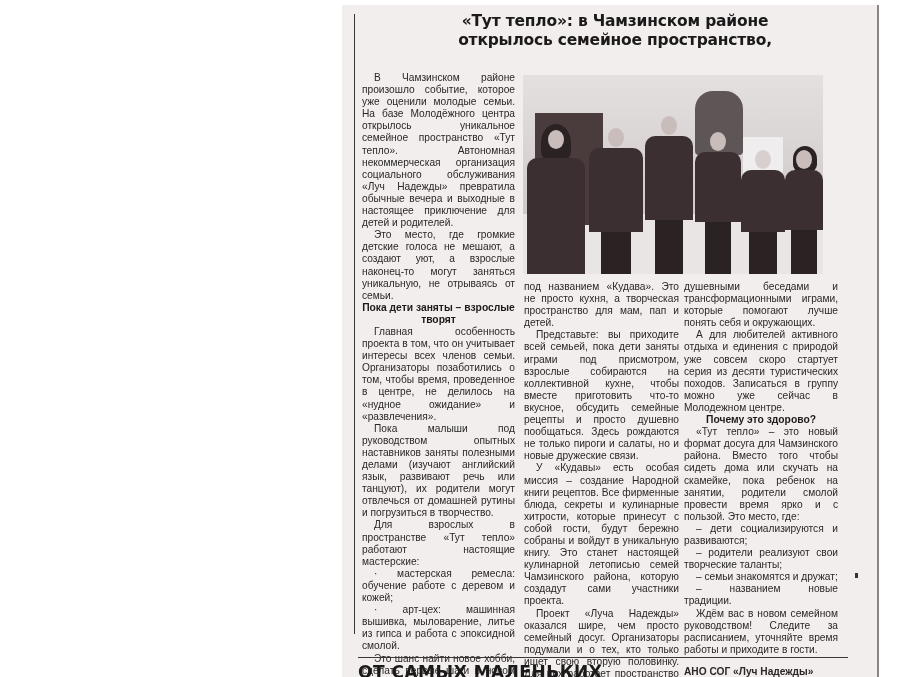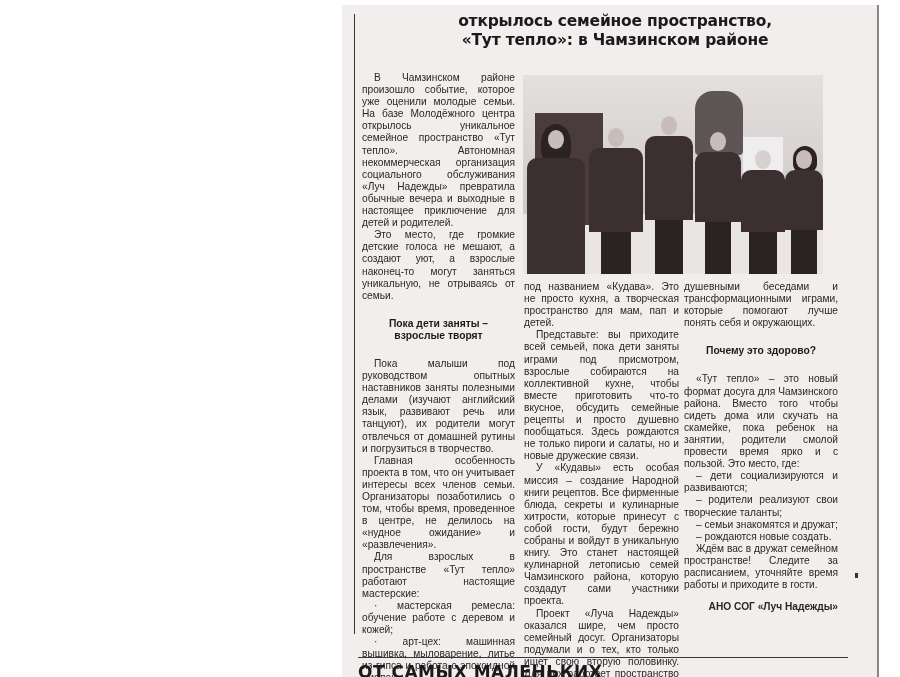--- a/index.html
+++ b/index.html
@@ -20,25 +20,25 @@
   .headline {
     position: absolute; left: 355px; top: 12px; width: 520px; text-align: center;
     font-family: "DejaVu Sans", sans-serif; font-weight: bold; font-size: 15.5px; line-height: 19px;
     color: #1b1919; letter-spacing: -0.2px;
   }
   .col {
     position: absolute; font-size: 10.2px; line-height: 12.1px; color: #2a2727;
     text-align: justify;
   }
   .col p { margin: 0; text-indent: 12px; }
-  .col h4 { margin: 16px; font-size: 10.3px; font-weight: bold; text-align: center; line-height: 12.1px; color: #1d1a1a; }
+  .col h4 { margin: 0; font-size: 10.3px; font-weight: bold; text-align: center; line-height: 12.1px; color: #1d1a1a; }
   .col1 { left: 362px; top: 72px; width: 153px; }
   .col2 { left: 524px; top: 281px; width: 155px; }
   .col3 { left: 684px; top: 281px; width: 154px; }
-  .sig { text-align: right; font-weight: bold; margin-top: 10px !important; text-indent: 0 !important; }
+  .sig { font-weight: bold; margin-top: 10px !important; text-indent: 0 !important; }
   .photo {
     position: absolute; left: 523px; top: 75px; width: 300px; height: 199px;
     background: #d6d1d0; overflow: hidden;
   }
   .photo .wall { position: absolute; left: 0; top: 0; width: 100%; height: 70%; background: linear-gradient(180deg,#e4e0df,#cfcac9); }
   .photo .floor { position: absolute; left: 0; bottom: 0; width: 100%; height: 30%; background: #e8e5e4; }
   .photo .shelf { position: absolute; left: 12px; top: 38px; width: 68px; height: 112px; background: #4a3b3c; }
   .photo .poster { position: absolute; left: 172px; top: 16px; width: 48px; height: 64px; background: #5e5556; border-radius: 18px 18px 4px 4px; }
   .photo .door { position: absolute; left: 220px; top: 62px; width: 40px; height: 70px; background: #efeded; }
   .person { position: absolute; bottom: 0; }
@@ -55,30 +55,30 @@
   .speck { position: absolute; left: 855px; top: 573px; width: 3px; height: 5px; background: #333; }
 </style>
 </head>
 <body>
 
 <div class="clip"></div>
 <div class="clip-right-edge"></div>
 <div class="clip-left-rule"></div>
 
 <div class="headline">
+  <div>«Тут тепло»: в Чамзинском районе</div>
   <div>открылось семейное пространство,</div>
-  <div>«Тут тепло»: в Чамзинском районе</div>
 </div>
 
 <div class="col col1">
   <p>В Чамзинском районе произошло событие, которое уже оценили молодые семьи. На базе Молодёжного центра открылось уникальное семейное пространство «Тут тепло». Автономная некоммерческая организация социального обслуживания «Луч Надежды» превратила обычные вечера и выходные в настоящее приключение для детей и родителей.</p>
   <p>Это место, где громкие детские голоса не мешают, а создают уют, а взрослые наконец-то могут заняться уникальную, не отрываясь от семьи.</p>
   <h4>Пока дети заняты – взрослые творят</h4>
+  <p>Главная особенность проекта в том, что он учитывает интересы всех членов семьи. Организаторы позаботились о том, чтобы время, проведенное в центре, не делилось на «нудное ожидание» и «развлечения».</p>
   <p>Пока малыши под руководством опытных наставников заняты полезными делами (изучают английский язык, развивают речь или танцуют), их родители могут отвлечься от домашней рутины и погрузиться в творчество.</p>
-  <p>Главная особенность проекта в том, что он учитывает интересы всех членов семьи. Организаторы позаботились о том, чтобы время, проведенное в центре, не делилось на «нудное ожидание» и «развлечения».</p>
   <p>Для взрослых в пространстве «Тут тепло» работают настоящие мастерские:</p>
   <p>· мастерская ремесла: обучение работе с деревом и кожей;</p>
   <p>· арт-цех: машинная вышивка, мыловарение, литье из гипса и работа с эпоксидной смолой.</p>
   <p>Это шанс найти новое хобби, сделать первые шаги в новом ремесле или просто создать красивую вещь своими руками.</p>
 
 </div>
 
 <div class="photo">
   <div class="wall"></div>
   <div class="floor"></div>
@@ -121,25 +121,26 @@
 
 <div class="col col2">
   <p style="text-indent:0">под названием «Кудава». Это не просто кухня, а творческая пространство для мам, пап и детей.</p>
   <p>Представьте: вы приходите всей семьей, пока дети заняты играми под присмотром, взрослые собираются на коллективной кухне, чтобы вместе приготовить что-то вкусное, обсудить семейные рецепты и просто душевно пообщаться. Здесь рождаются не только пироги и салаты, но и новые дружеские связи.</p>
   <p>У «Кудавы» есть особая миссия – создание Народной книги рецептов. Все фирменные блюда, секреты и кулинарные хитрости, которые принесут с собой гости, будут бережно собраны и войдут в уникальную книгу. Это станет настоящей кулинарной летописью семей Чамзинского района, которую создадут сами участники проекта.</p>
   <p>Проект «Луча Надежды» оказался шире, чем просто семейный досуг. Организаторы подумали и о тех, кто только ищет свою вторую половинку. Для них работает пространство «Чай вдвоем» – уютные встречи с</p>
 </div>
 
 <div class="col col3">
   <p style="text-indent:0">душевными беседами и трансформационными играми, которые помогают лучше понять себя и окружающих.</p>
+  <p>А для любителей активного отдыха и единения с природой уже совсем скоро стартует серия из десяти туристических походов. Записаться в группу можно уже сейчас в Молодежном центре.</p>
   <h4>Почему это здорово?</h4>
   <p>«Тут тепло» – это новый формат досуга для Чамзинского района. Вместо того чтобы сидеть дома или скучать на скамейке, пока ребенок на занятии, родители смолой провести время ярко и с пользой. Это место, где:</p>
   <p>– дети социализируются и развиваются;</p>
   <p>– родители реализуют свои творческие таланты;</p>
   <p>– семьи знакомятся и дружат;</p>
-  <p>– рождаются новые создать.</p>
-  <p>Ждём вас в дружат семейном пространстве! Следите за расписанием, уточняйте время работы и приходите в гости.</p>
+  <p>– названием новые традиции.</p>
+  <p>Ждём вас в новом семейном руководством! Следите за расписанием, уточняйте время работы и приходите в гости.</p>
   <p class="sig">АНО СОГ «Луч Надежды»</p>
 </div>
 
 <div class="speck"></div>
 <div class="bottom-rule"></div>
 <div class="next-headline">ОТ САМЫХ МАЛЕНЬКИХ</div>
 
 </body></html>

